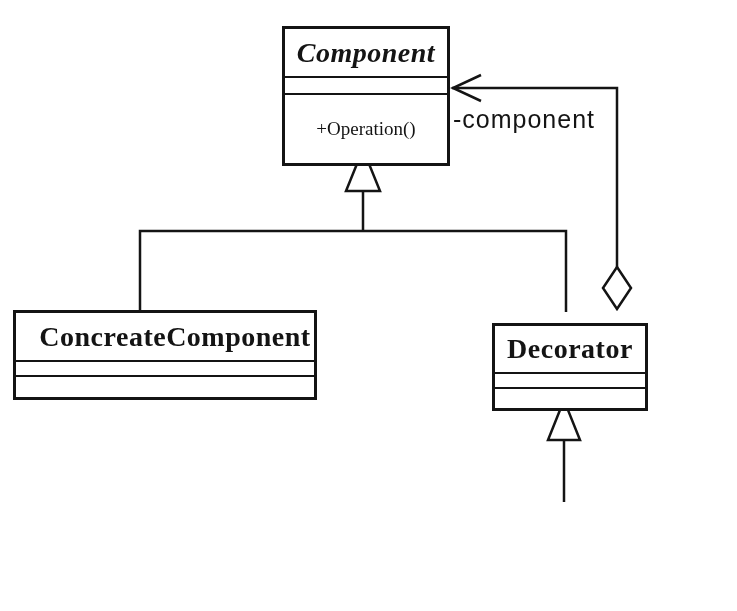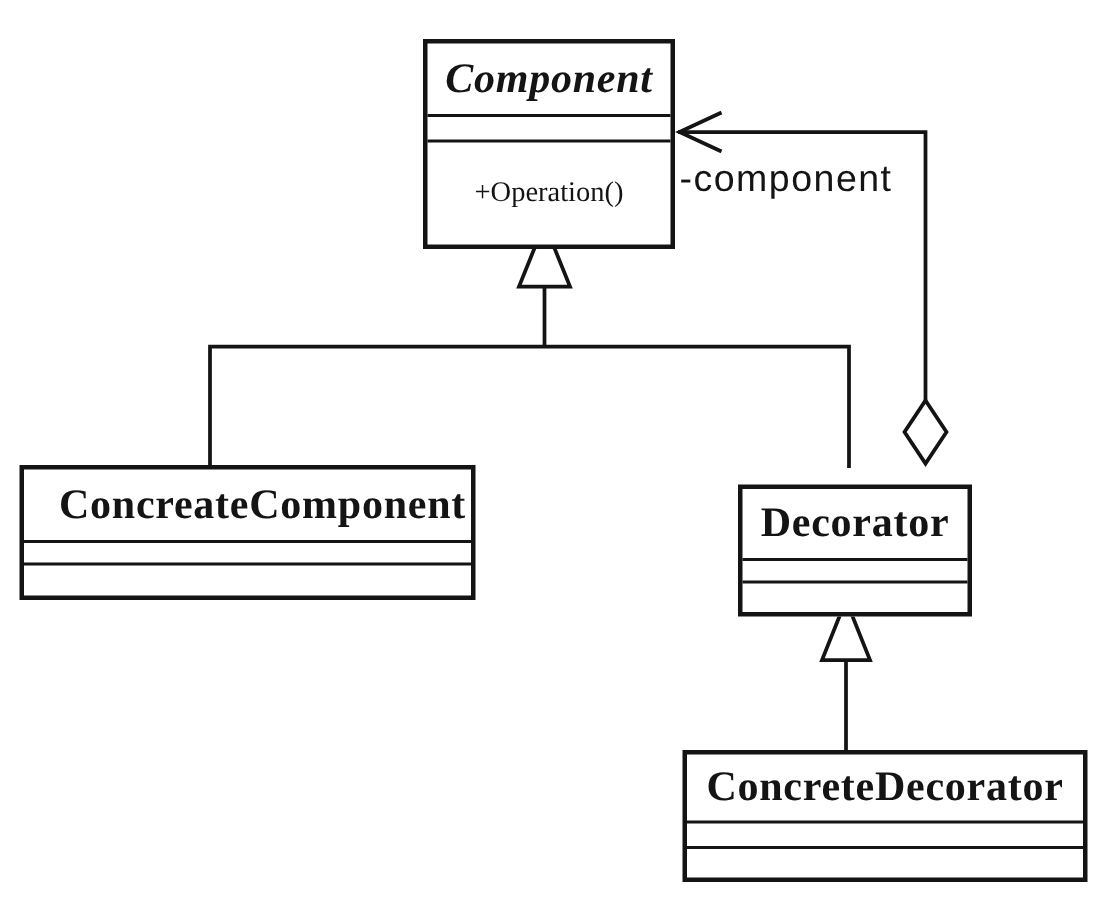--- a/index.html
+++ b/index.html
@@ -78,21 +78,16 @@
     <div class="uml-compartment" style="height:15px;"></div>
     <div class="uml-compartment" style="flex:1;"></div>
   </div>
 
   <div class="uml-class" style="left:492px; top:310px; width:156px; height:88px;margin-top:13px;">
     <div class="uml-title" style="height:46px;">Decorator</div>
     <div class="uml-compartment" style="height:15px;"></div>
     <div class="uml-compartment" style="flex:1;"></div>
   </div>
 
-  <div class="uml-class" style="left:455px; top:500px; width:270px; height:88px;">
-    <div class="uml-title" style="height:44px;">ConcreteDecorator</div>
-    <div class="uml-compartment" style="height:17px;"></div>
-    <div class="uml-compartment" style="flex:1;"></div>
-  </div>
 
   <div class="edge-label" style="left:453px; top:105px;">-component</div>
 
 </div>
 
 </body></html>

